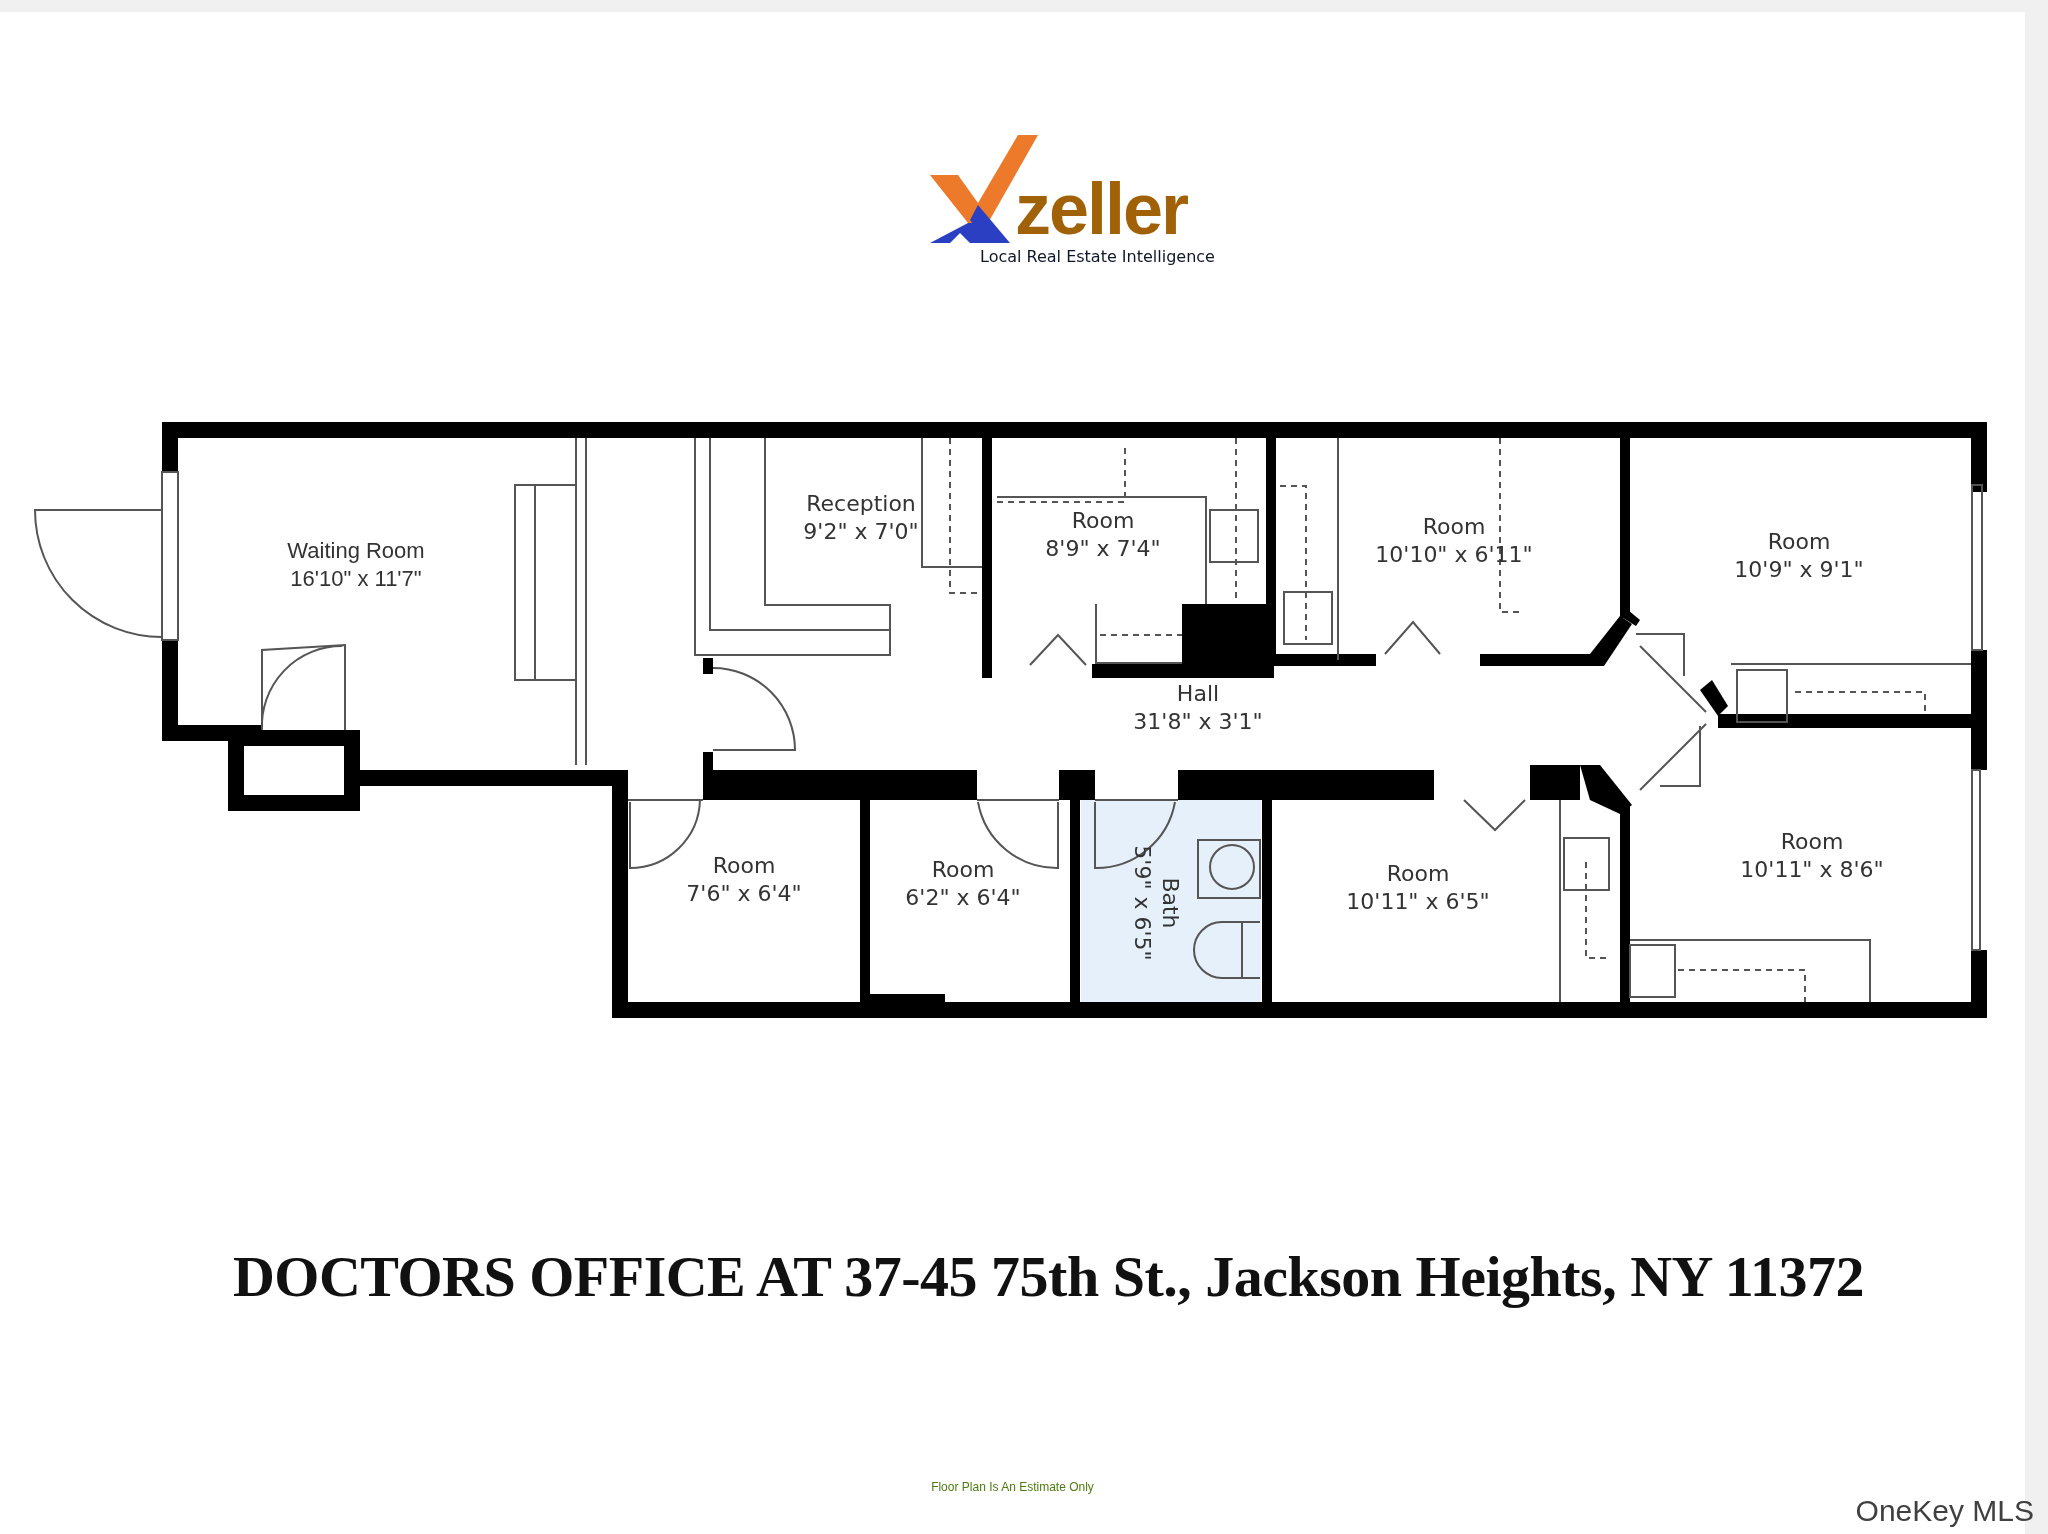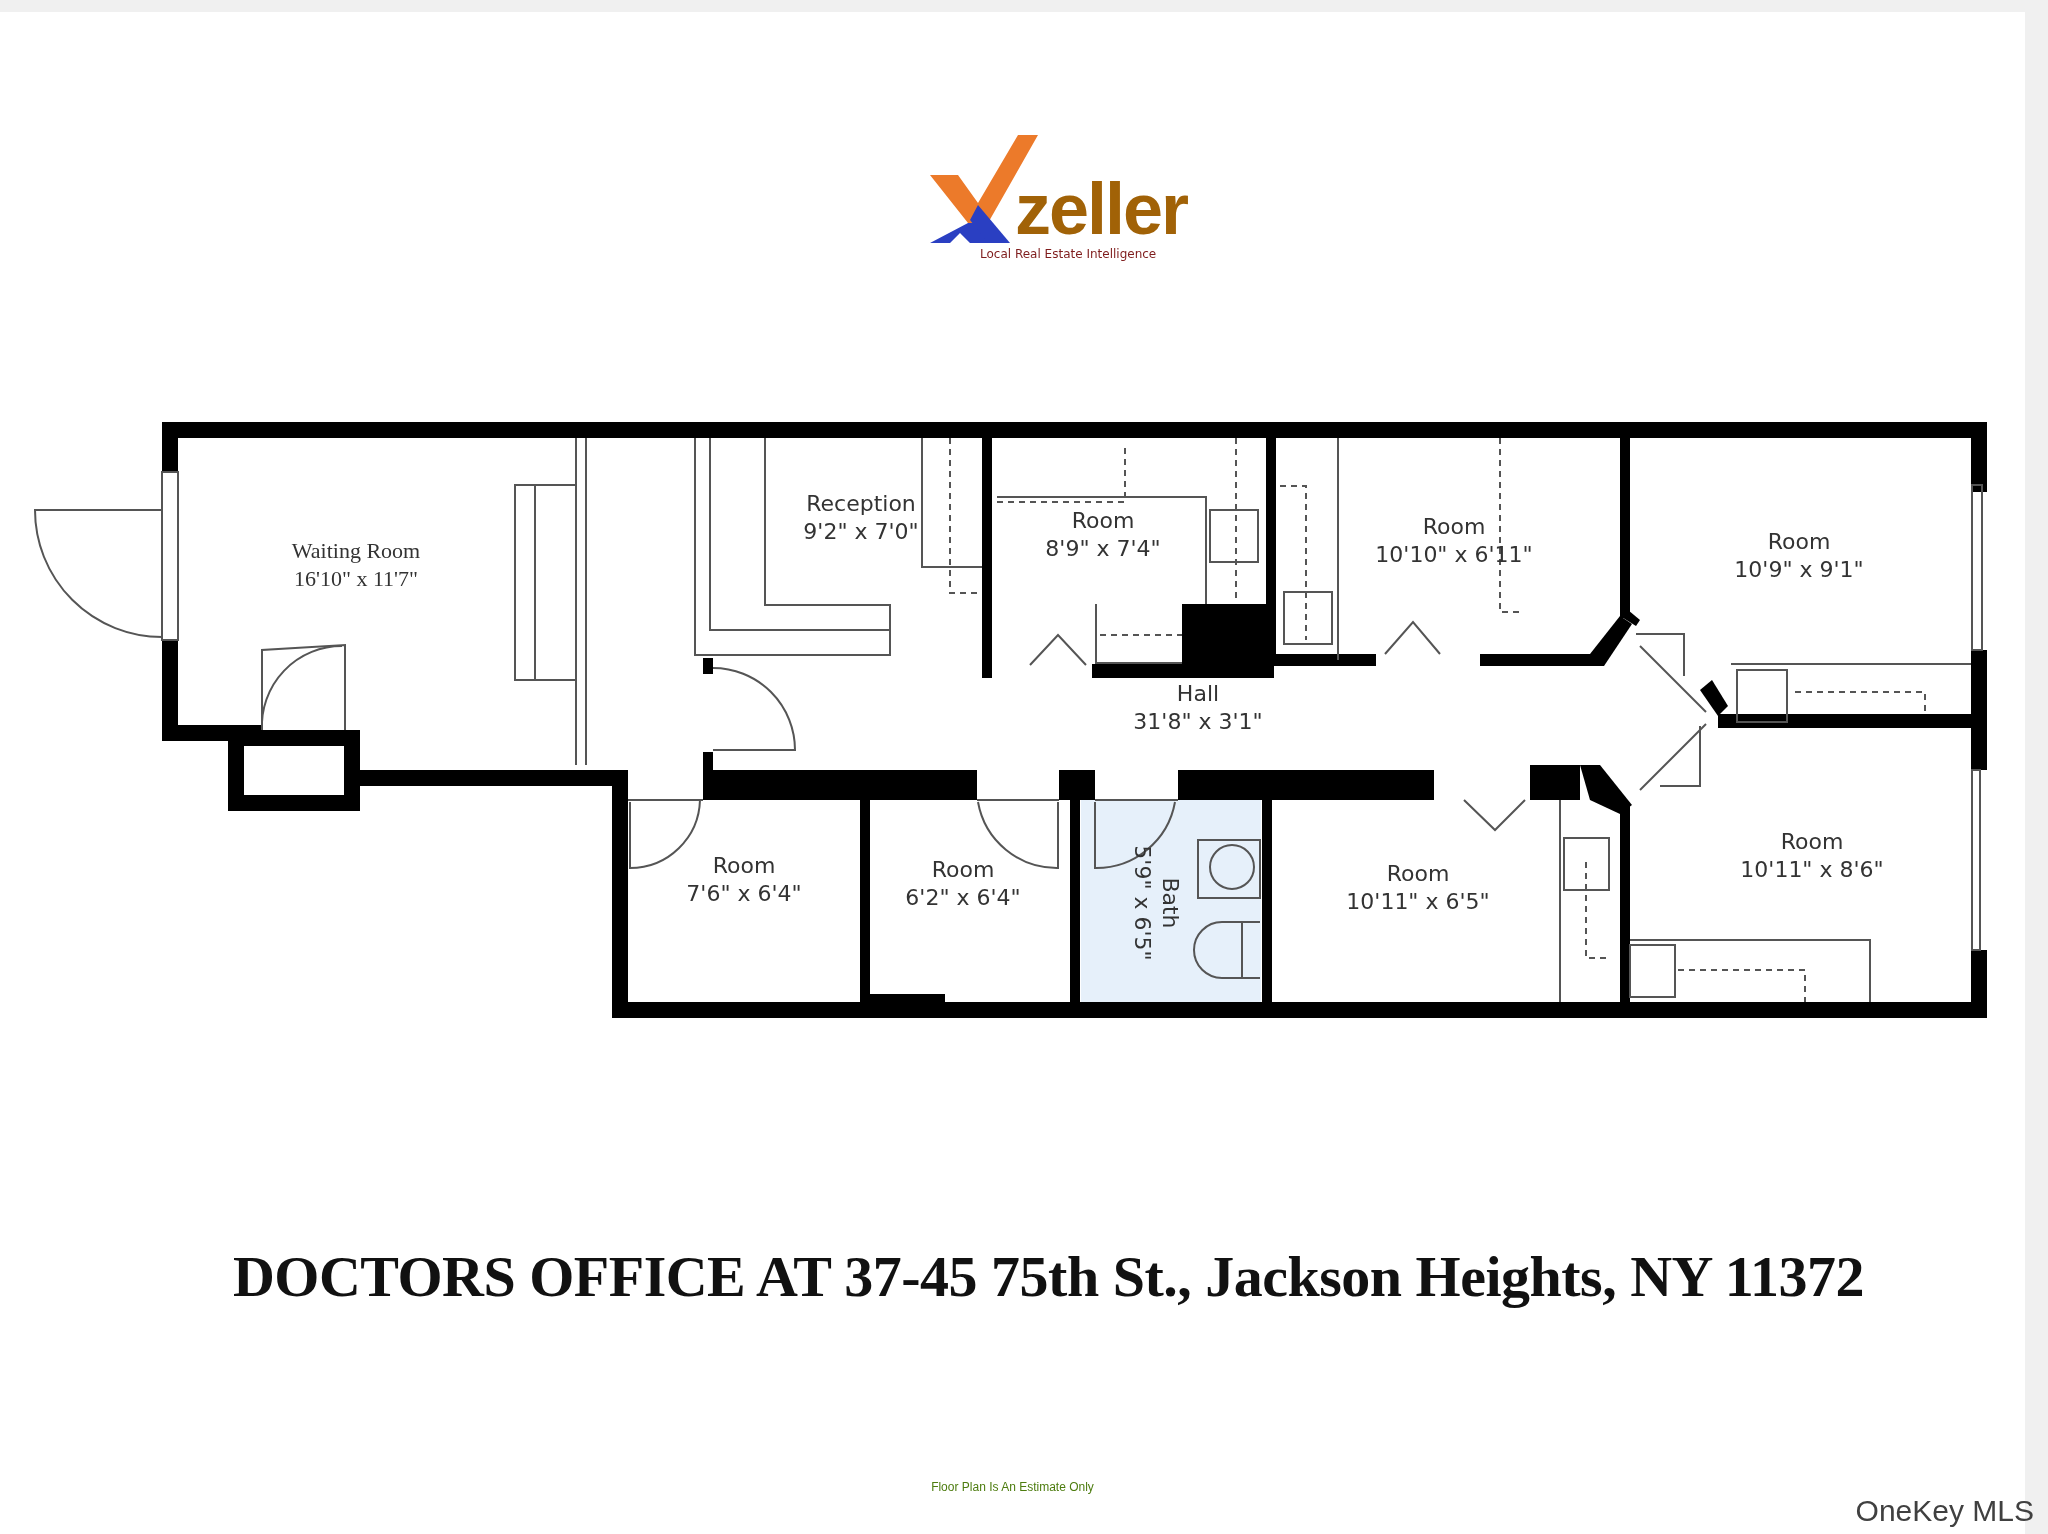--- a/index.html
+++ b/index.html
@@ -1,23 +1,23 @@
 <!DOCTYPE html>
 <html><head>
 <meta charset="utf-8">
 <style>
   html,body{margin:0;padding:0;}
   body{width:2048px;height:1534px;background:#f0f0f0;position:relative;overflow:hidden;font-family:"DejaVu Sans",sans-serif;}
   .page{position:absolute;left:0;top:12px;width:2025px;height:1522px;background:#ffffff;}
   .logo{position:absolute;left:925px;top:135px;width:300px;height:135px;}
   .logo-word{position:absolute;left:90px;top:38px;font-family:"Liberation Sans",sans-serif;font-weight:bold;font-size:72px;letter-spacing:-2px;color:#a16207;line-height:1;}
-  .logo-tag{position:absolute;left:55px;top:112px;font-family:"DejaVu Sans",sans-serif;font-size:12px;color:#7f1d1d;white-space:nowrap;text-align:right;}
+  .logo-tag{position:absolute;left:55px;top:112px;font-family:"DejaVu Sans",sans-serif;font-size:16px;color:#0f172a;white-space:nowrap;text-align:right;}
   .plan{position:absolute;left:0;top:0;width:2048px;height:1100px;}
   .lbl{position:absolute;text-align:center;color:#333;font-family:"DejaVu Sans",sans-serif;font-size:22px;line-height:28px;white-space:nowrap;transform:translateX(-50%);}
-  .lbl.serif{font-family:Liberation Serif, serif;}
+  .lbl.serif{font-family:Liberation Sans, sans-serif;}
   .lbl.rot{transform:translate(-50%,-50%) rotate(90deg);}
   .title{position:absolute;left:0;width:2025px;top:1243px;text-align:center;font-family:"Liberation Serif",serif;font-weight:bold;font-size:58px;color:#111;letter-spacing:-0.5px;padding-left:36px;}
   .disclaimer{position:absolute;left:0;width:2025px;top:1480px;text-align:center;font-family:"Liberation Sans",sans-serif;font-size:12px;color:#4d7c0f;}
   .watermark{position:absolute;right:14px;bottom:6px;font-family:"Liberation Sans",sans-serif;font-size:30px;color:#404040;}
 </style>
 </head>
 <body>
 
 <div class="page"></div>
 

